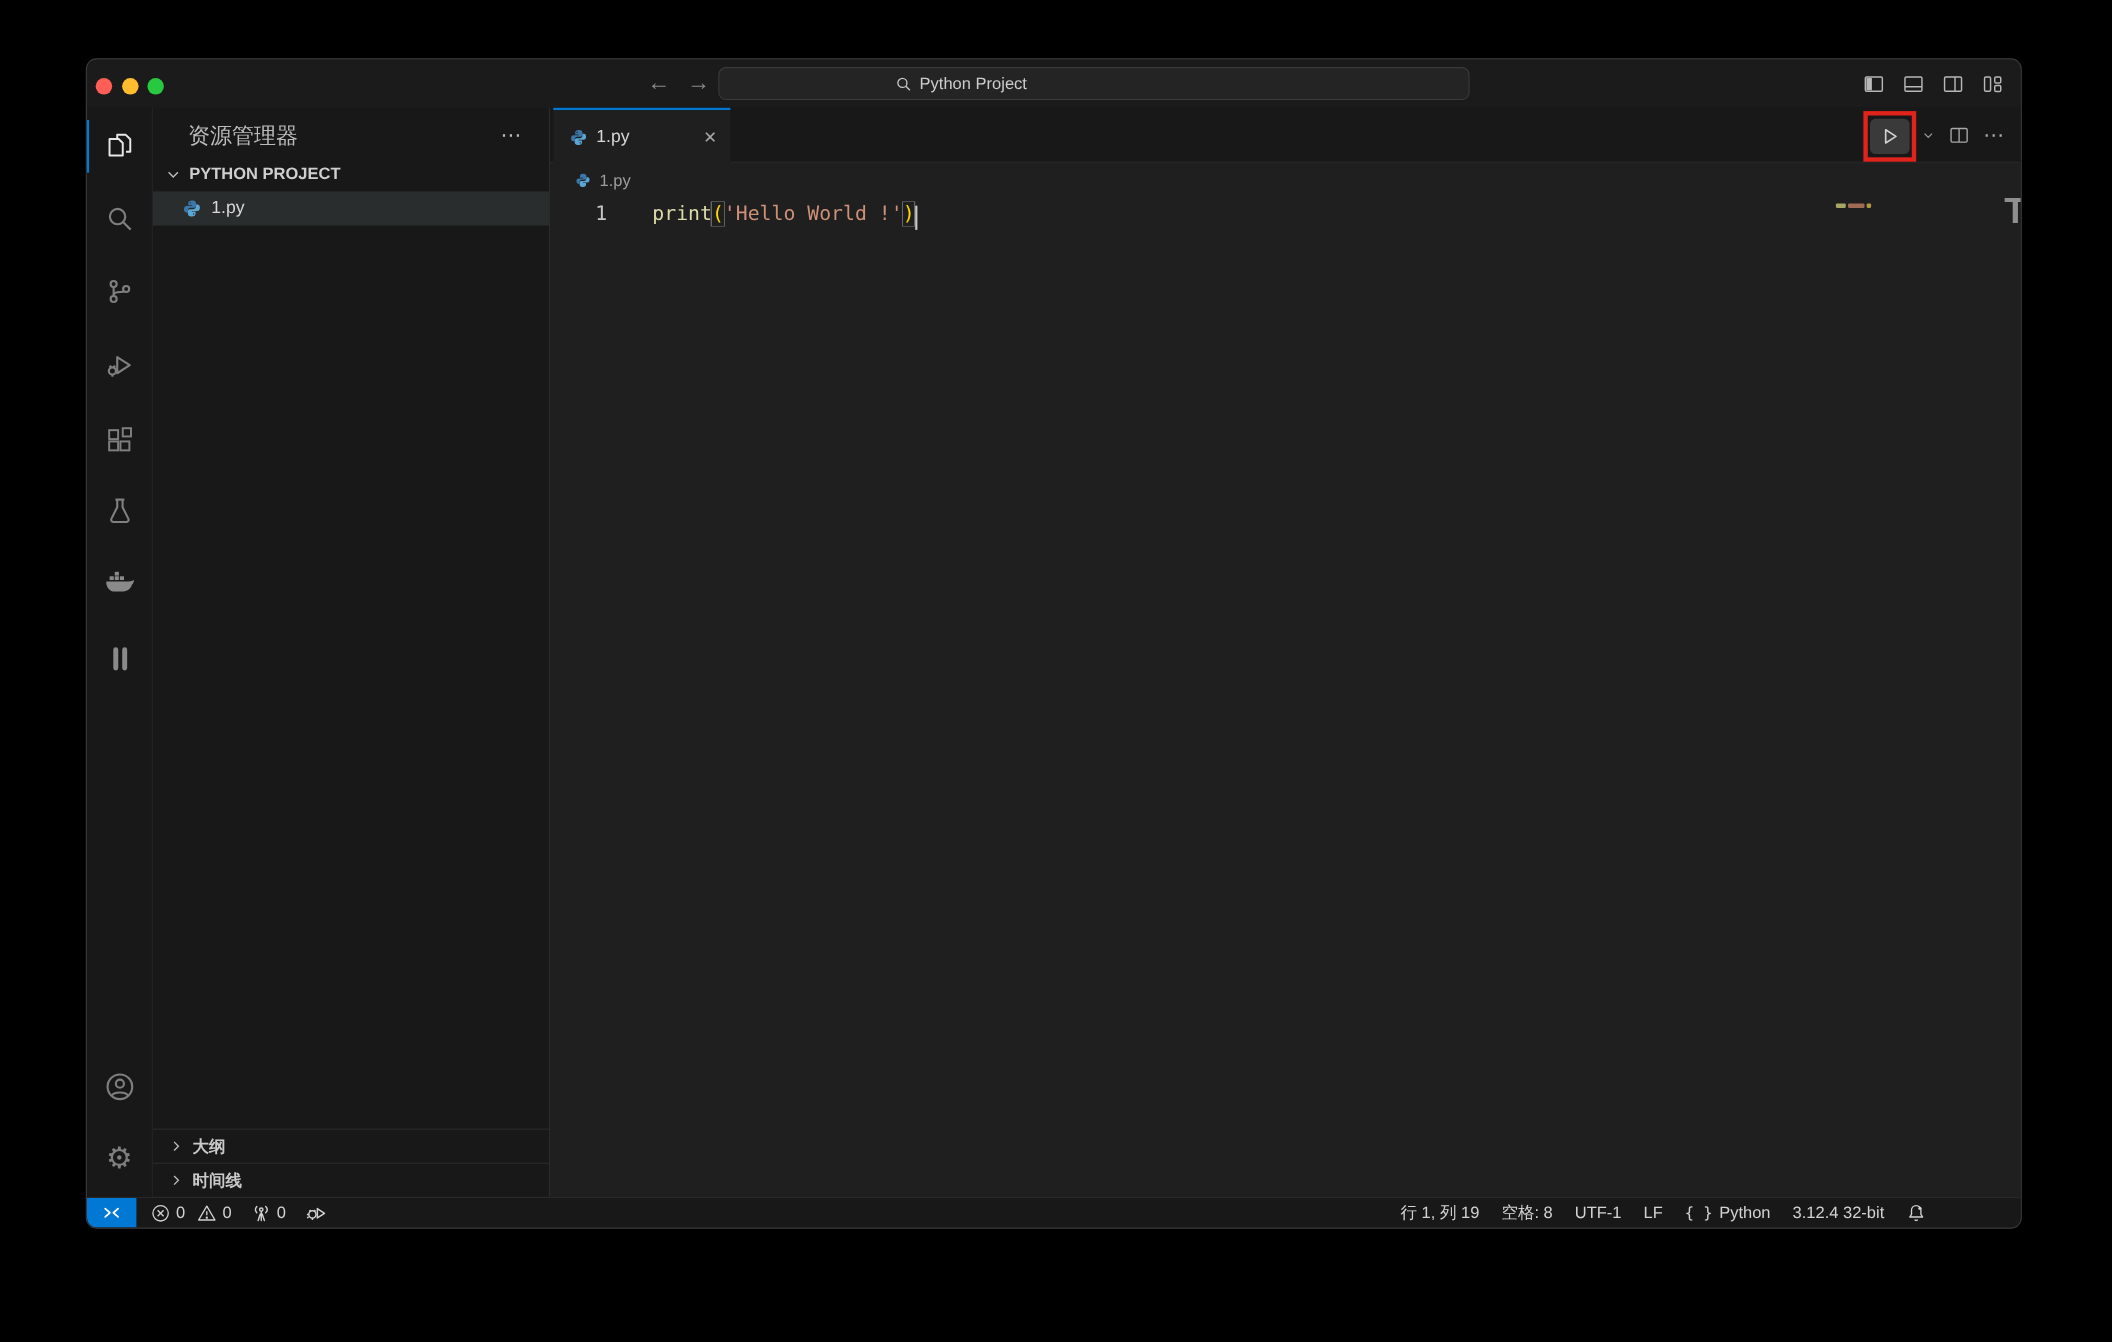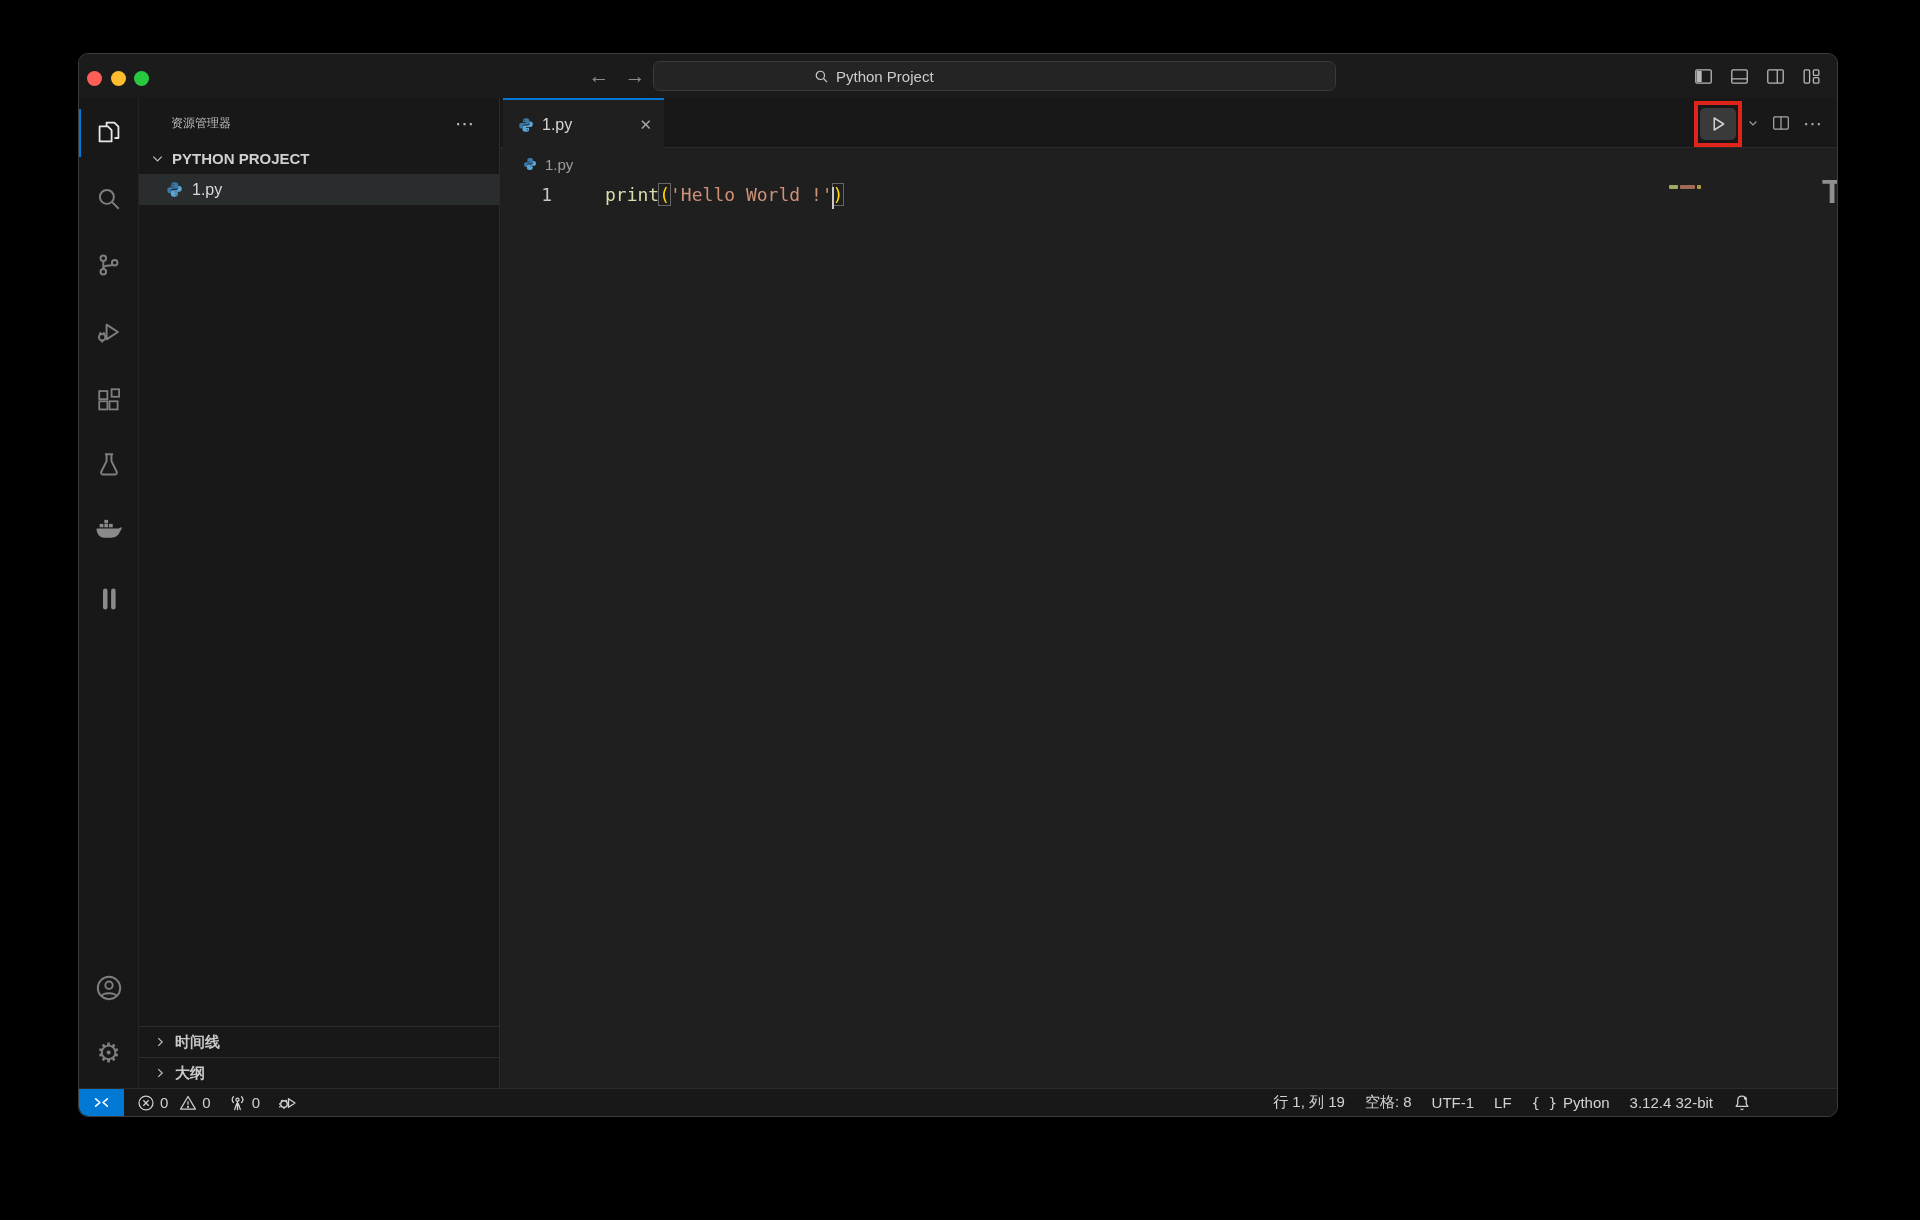--- a/index.html
+++ b/index.html
@@ -35,21 +35,21 @@
                  border-right:1px solid #242424; }
   .ab-item { position:absolute; left:0; width:59px; height:48px; display:flex;
              align-items:center; justify-content:center; color:#7f7f7f; }
   .ab-item.active { color:#e7e7e7; }
   .ab-active-bar { position:absolute; left:0; top:11px; width:2px; height:48px; background:#0078d4; }
 
   
   .sidebar { width:361px; flex:0 0 361px; background:#181818; border-right:1px solid #2b2b2b;
              display:flex; flex-direction:column; color:#cccccc; }
   .sb-header { height:40px; display:flex; align-items:center; padding:10px 24px 0 32px; }
-  .sb-title { font-size:12px; color:#bbbbbb; }
+  .sb-title { font-size:20px; color:#bbbbbb; }
   .sb-more { margin-left:auto; font-size:19px; color:#bbbbbb; letter-spacing:1px; }
   .sb-section { height:32px; display:flex; align-items:center; padding-left:11px; gap:7px;
                 font-weight:bold; font-size:15px; color:#cfcfcf; margin-top:4px; }
   .sb-file { height:31px; display:flex; align-items:center; padding-left:27px; gap:9px;
              background:#2a2d2e; font-size:16px; color:#d8d8d8; }
   .sb-spacer { flex:1; }
   .sb-pane { height:31px; border-top:1px solid #2b2b2b; display:flex; align-items:center;
              padding-left:14px; gap:8px; font-weight:bold; font-size:15px; color:#c9c9c9; }
 
   
@@ -67,21 +67,21 @@
   .run-btn { width:36px; height:32px; background:#3a3a3a; border-radius:5px;
              display:flex; align-items:center; justify-content:center; color:#d0d0d0; }
   .run-chevron { margin-left:-8px; color:#9a9a9a; }
   .ea-ellipsis { font-size:19px; letter-spacing:1px; }
   .breadcrumb { height:32px; flex:0 0 32px; display:flex; align-items:center;
                 padding-left:23px; gap:8px; font-size:15px; color:#9d9d9d; }
   .code { position:relative; flex:1; font-family:"DejaVu Sans Mono", monospace; font-size:18px; }
   .code-line { position:absolute; top:3px; left:0; right:0; height:24px; line-height:24px; }
   .ln { position:absolute; left:36px; width:16px; text-align:right; color:#c6c6c6; }
   .code-text { position:absolute; left:93px; white-space:pre; }
-  .tk-fn  { color:#dcdcaa;margin-left:12px; }
+  .tk-fn  { color:#dcdcaa; }
   .tk-br  { color:#ffd700; }
   .tk-str { color:#ce9178; }
   .bm { box-shadow:0 0 0 1px #666666; }
   .cursor { position:absolute; left:332px; top:4px; width:2px; height:22px; background:#c8c8c8; }
   .minimap { position:absolute; left:1169px; top:5px; display:flex; gap:2px; align-items:center; }
   .mm-seg { height:4px; border-radius:1px; }
   .mm-1 { width:9px;  background:#a5a565; }
   .mm-2 { width:15px; background:#a06a55; }
   .mm-3 { width:4px;  background:#b09a3f; }
   .crop-letter { position:absolute; left:1322px; top:-7px; font-family:"Liberation Sans",sans-serif;
@@ -289,29 +289,29 @@
         </div>
 
         <div class="sb-spacer"></div>
 
         <div class="sb-pane">
           <span class="icon">
             <svg width="14" height="14" viewBox="0 0 16 16" fill="none" stroke="#bdbdbd" stroke-width="1.4">
               <polyline points="6,3.5 10.5,8 6,12.5"></polyline>
             </svg>
           </span>
-          <span>时间线</span>
+          <span>大纲</span>
         </div>
         <div class="sb-pane">
           <span class="icon">
             <svg width="14" height="14" viewBox="0 0 16 16" fill="none" stroke="#bdbdbd" stroke-width="1.4">
               <polyline points="6,3.5 10.5,8 6,12.5"></polyline>
             </svg>
           </span>
-          <span>大纲</span>
+          <span>时间线</span>
         </div>
       </div>
 
       <div class="editor">
 
         <div class="tabbar">
           <div class="tab">
             <span class="icon">
               <svg width="16" height="16" viewBox="0 0 16 16">
                 <path fill="#3b77a8" d="M7.9 1.2c-2 0-3 .9-3 2.3v1.8h3.2v.6H3.4c-1.4 0-2.2 1.1-2.2 2.8 0 1.6.7 2.7 2 2.7h1.3V9.6c0-1.2 1-2.2 2.2-2.2h3c1 0 1.8-.8 1.8-1.8V3.5c0-1.3-1.2-2.3-2.6-2.3H7.9zM6.6 2.6c.4 0 .6.3.6.6 0 .4-.3.6-.6.6-.4 0-.6-.3-.6-.6 0-.4.2-.6.6-.6z"></path>

